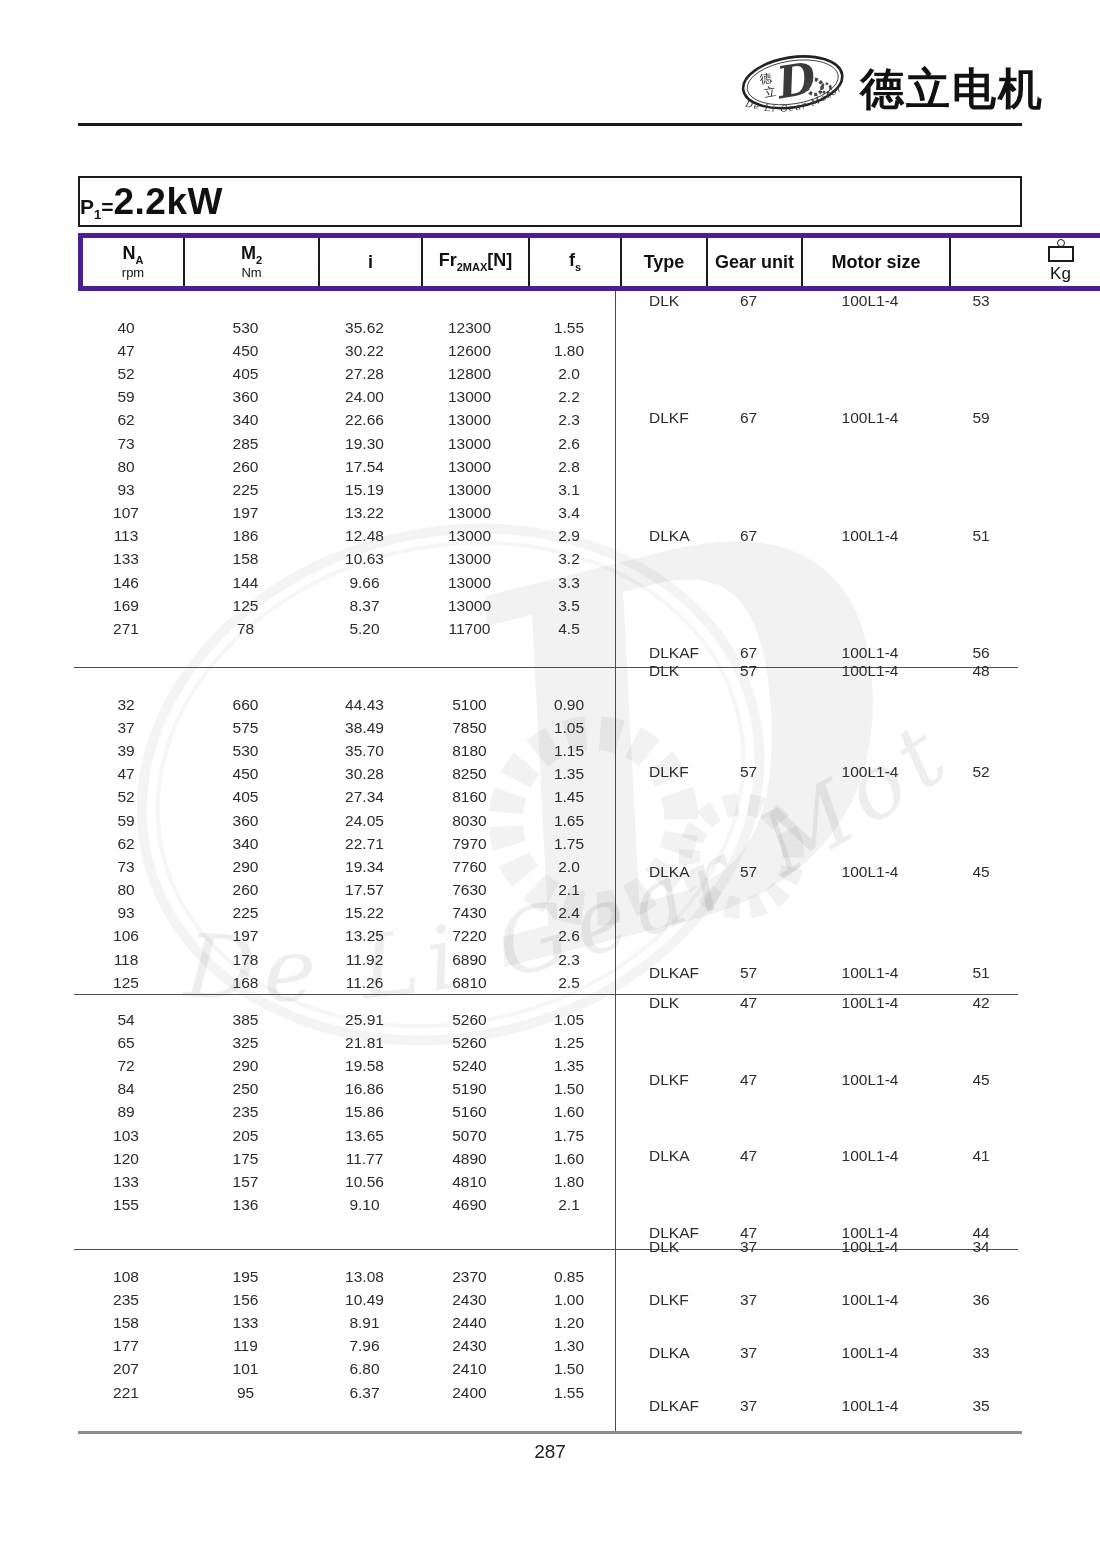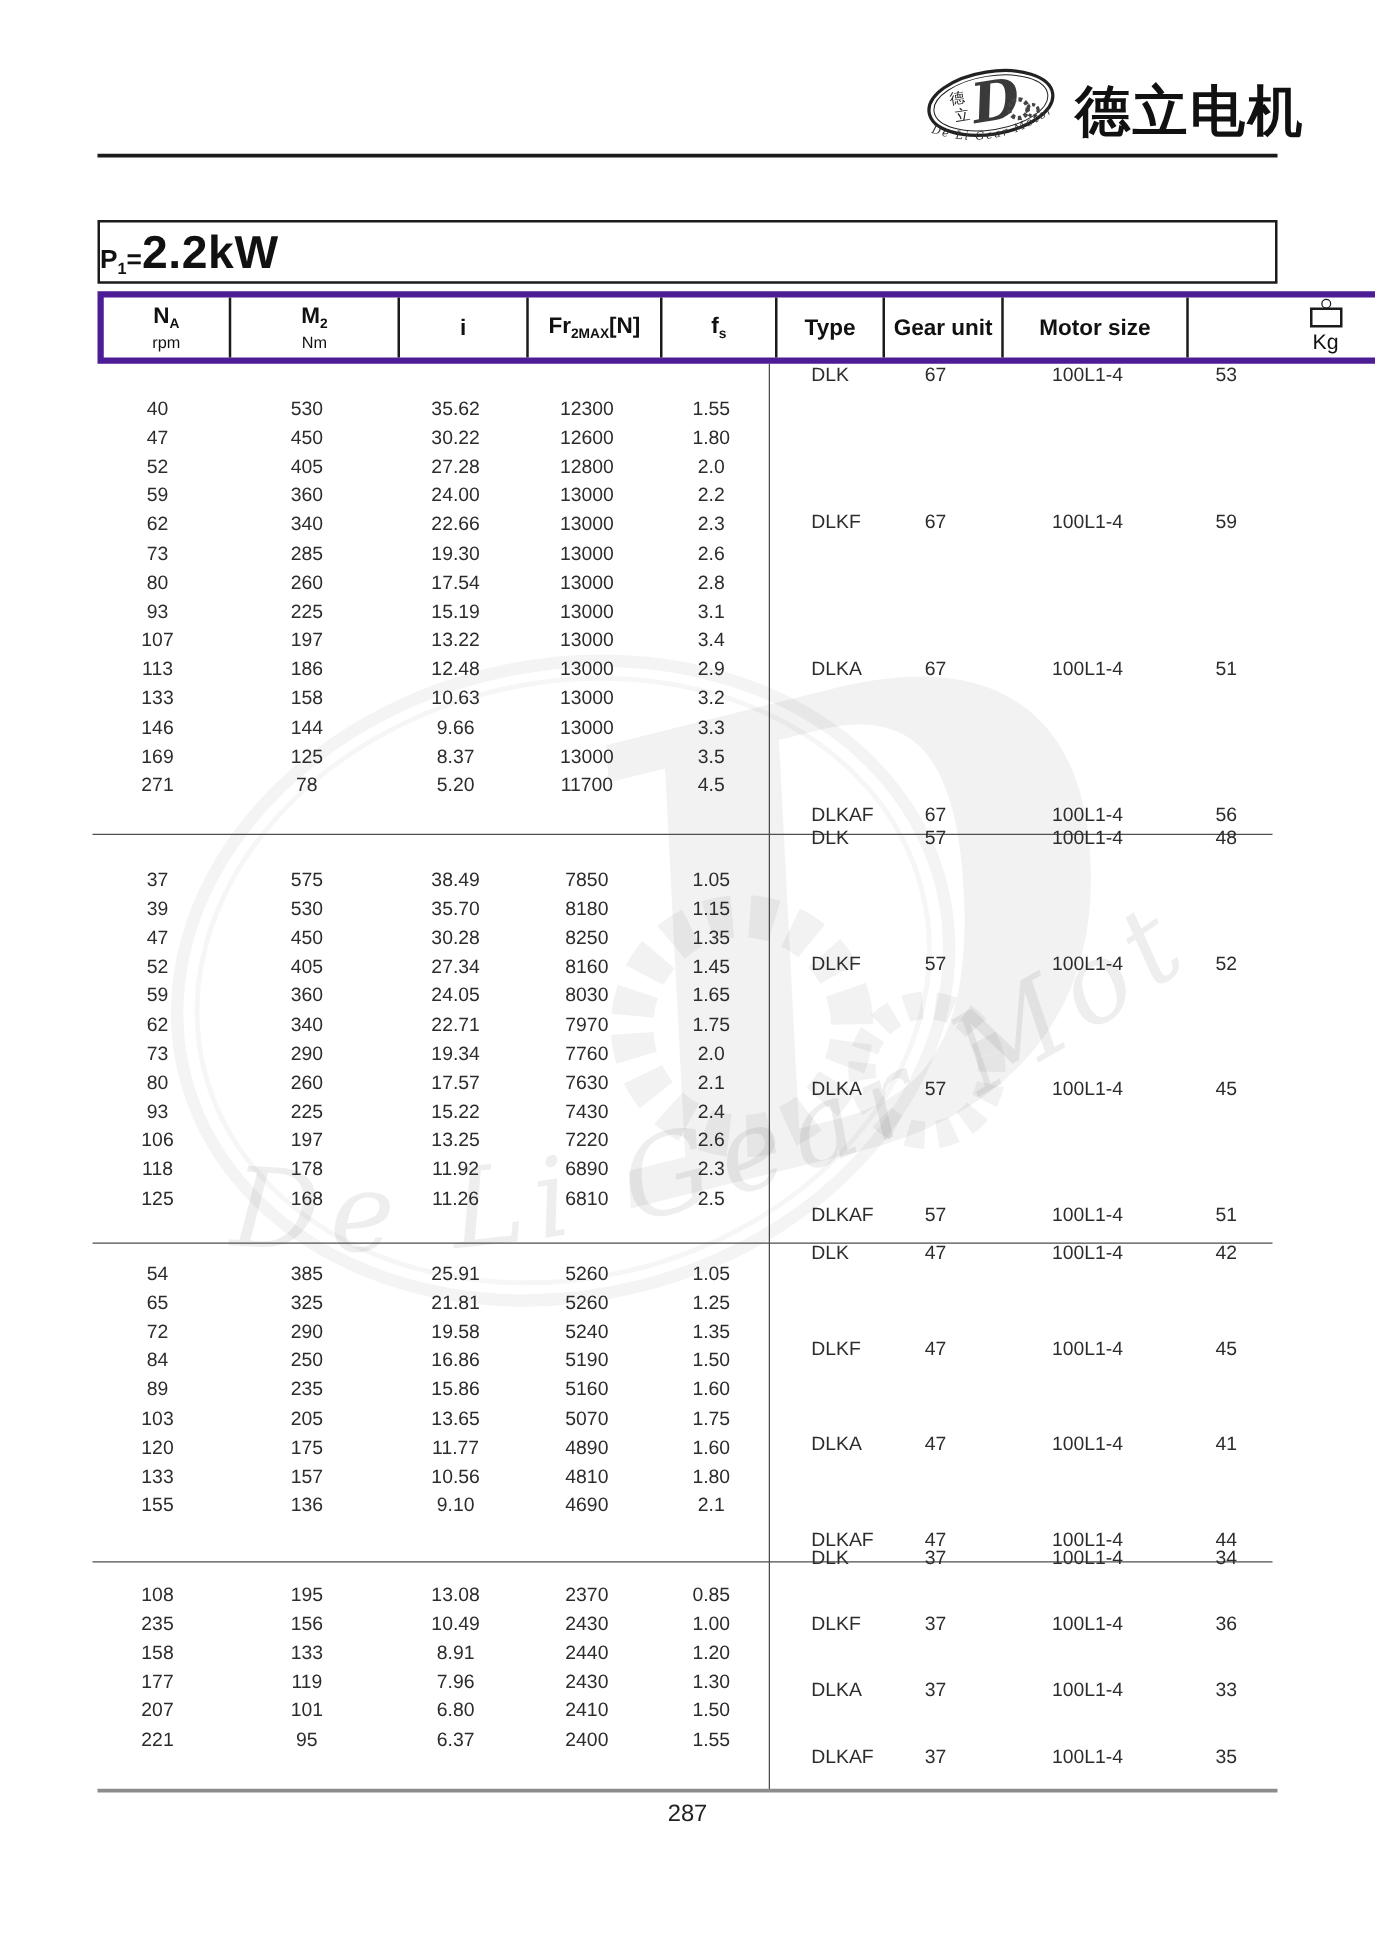--- a/index.html
+++ b/index.html
@@ -275,20 +275,27 @@
             <div class="trow">
               <div class="tcell type">DLKAF</div>
               <div class="tcell gear">67</div>
               <div class="tcell motor">100L1-4</div>
               <div class="tcell kg">56</div>
             </div>
           </div>
         </div>
         <div class="block block2">
           <div class="drow">
+            <div class="dcell">32</div>
+            <div class="dcell">660</div>
+            <div class="dcell">44.43</div>
+            <div class="dcell">5100</div>
+            <div class="dcell">0.90</div>
+          </div>
+          <div class="drow">
             <div class="dcell">37</div>
             <div class="dcell">575</div>
             <div class="dcell">38.49</div>
             <div class="dcell">7850</div>
             <div class="dcell">1.05</div>
           </div>
           <div class="drow">
             <div class="dcell">39</div>
             <div class="dcell">530</div>
             <div class="dcell">35.70</div>

